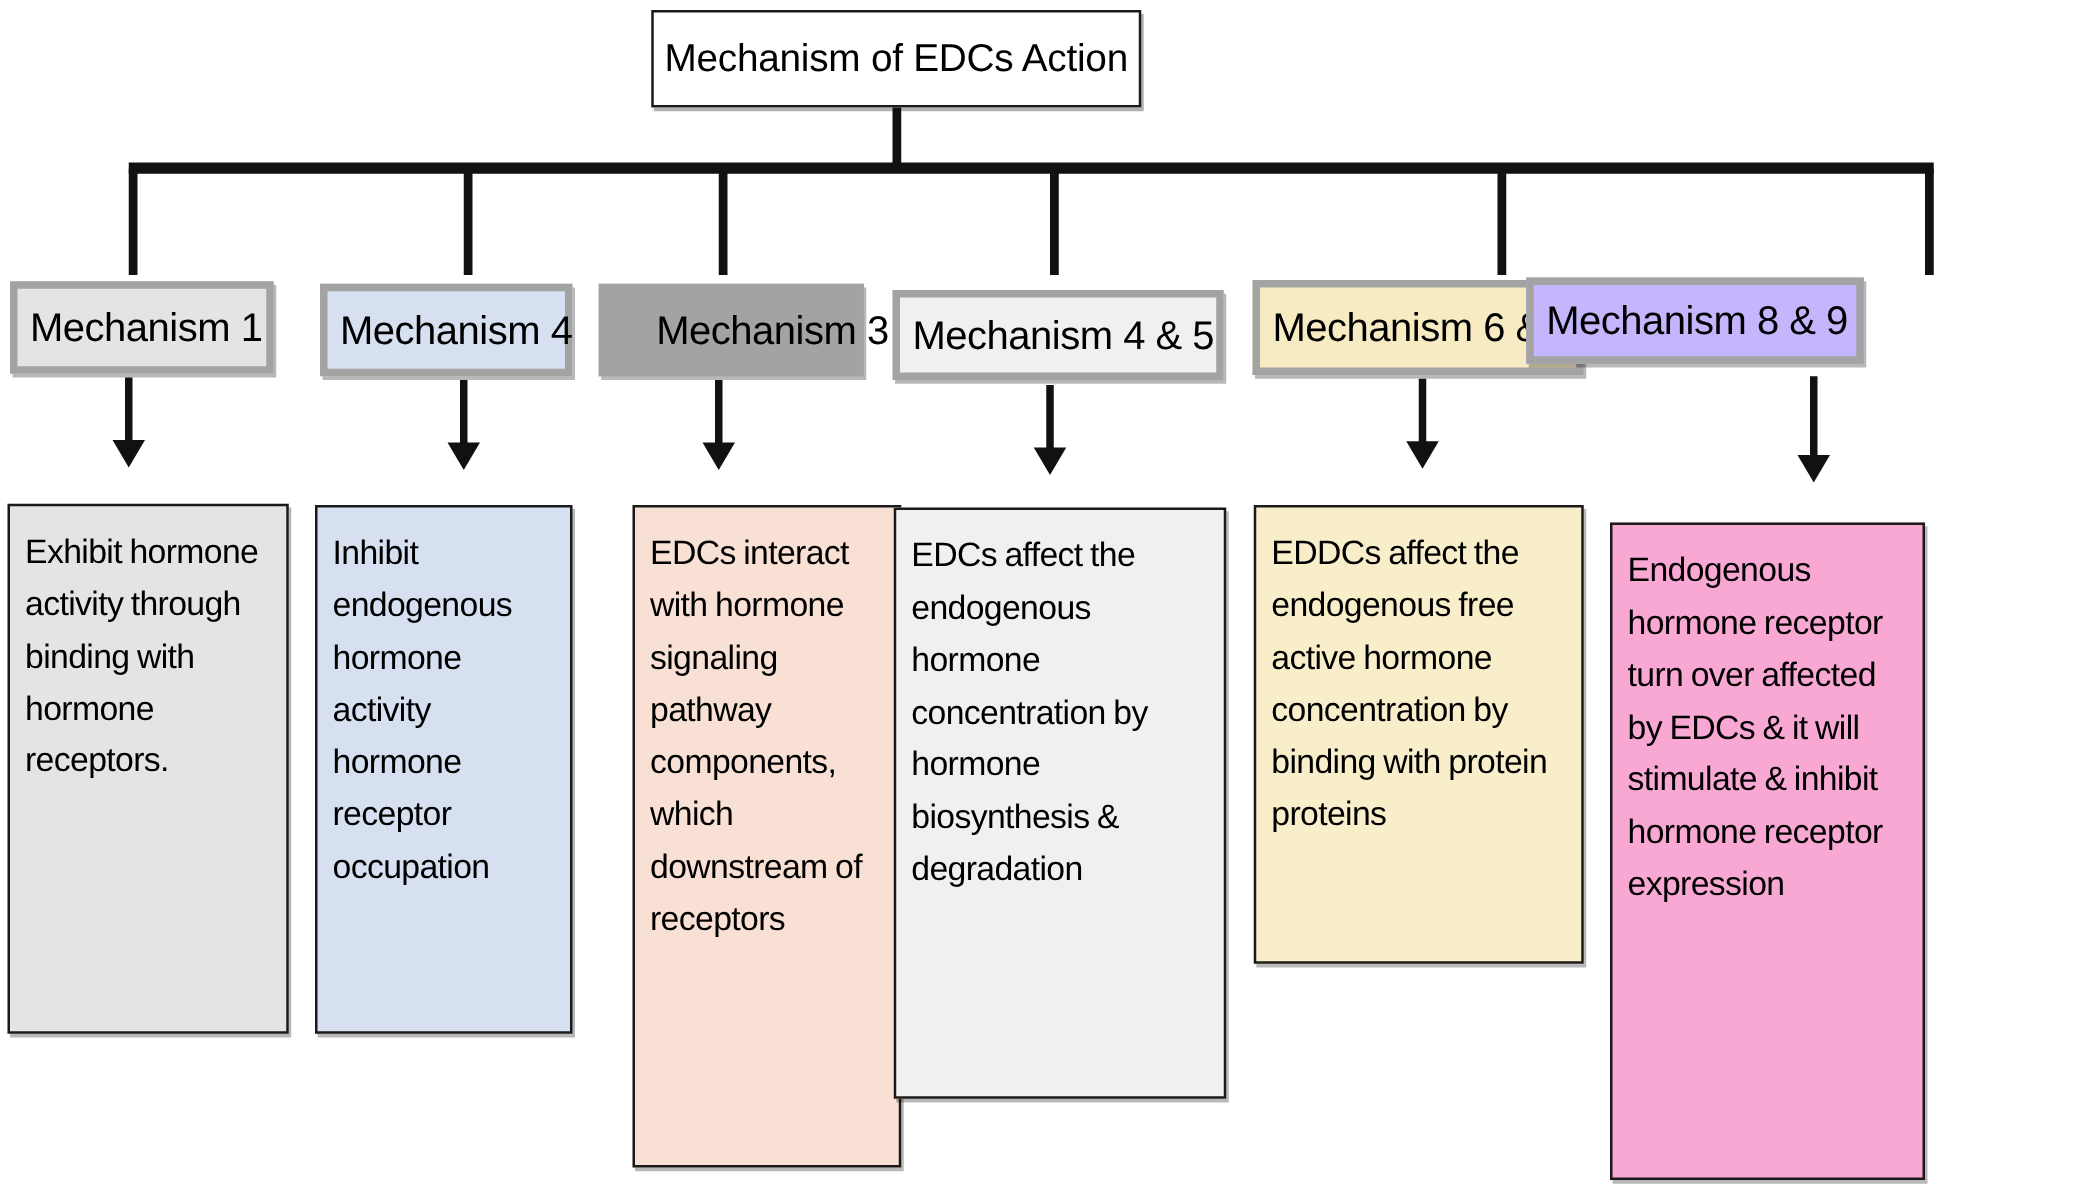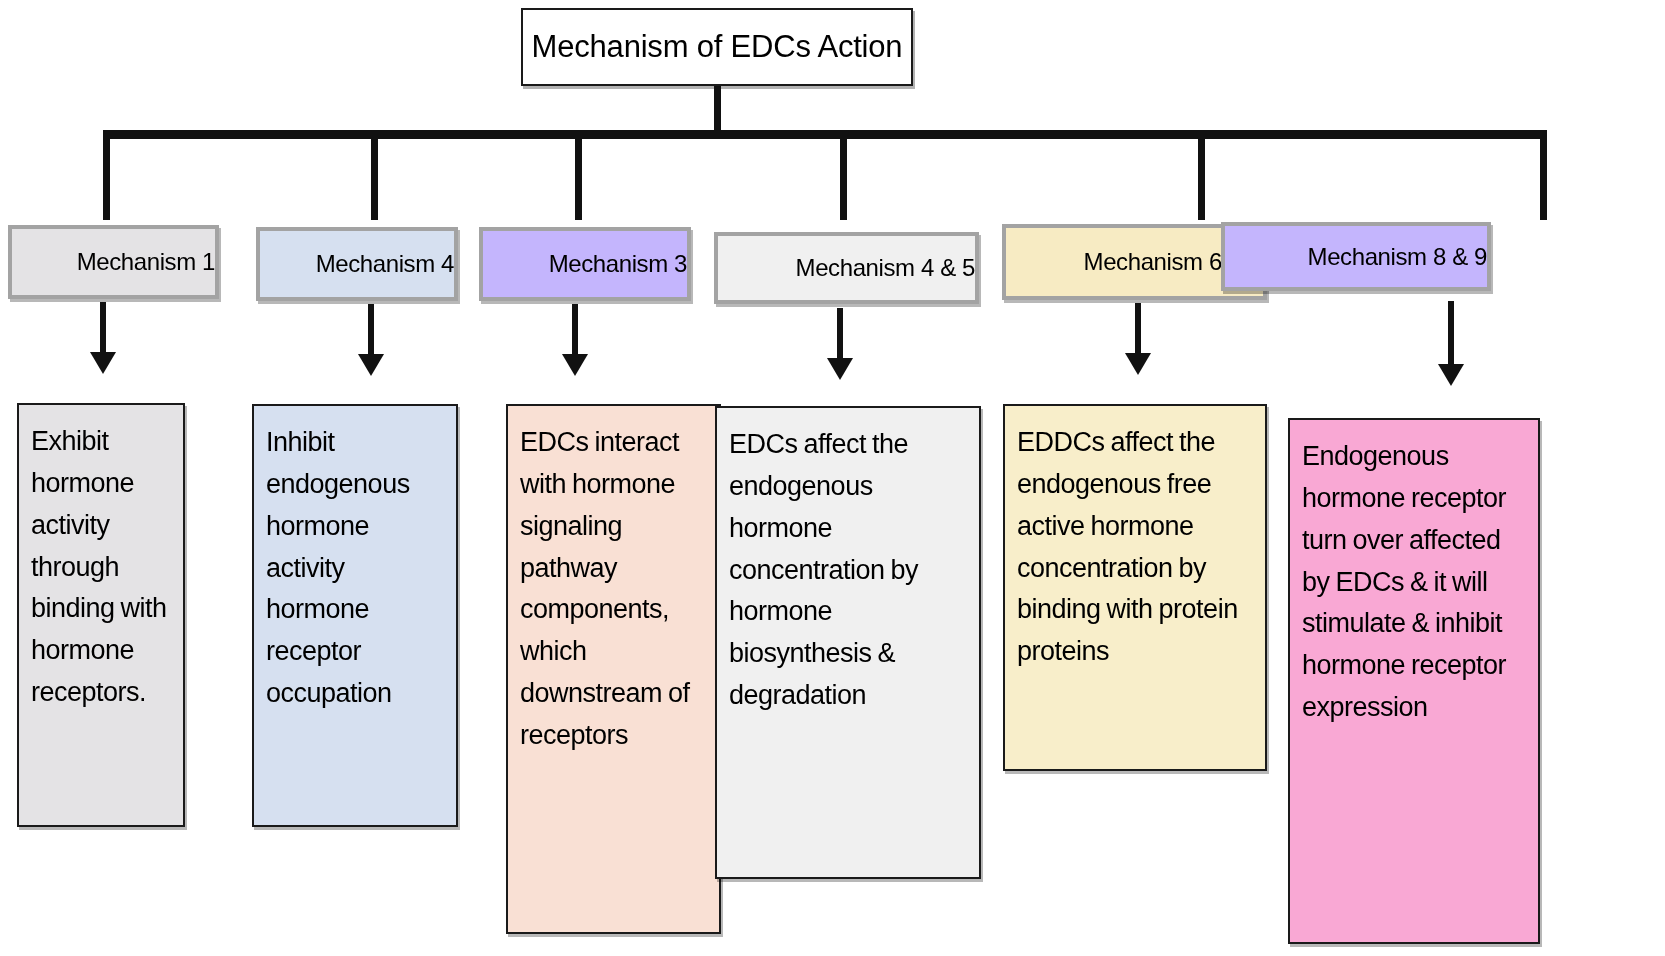--- a/index.html
+++ b/index.html
@@ -30,27 +30,27 @@
     justify-content: center;
     text-align: center;
     font-weight: normal;
     letter-spacing: -0.2px;
   }
 
   
   .mech-box {
     position: absolute;
     box-sizing: border-box;
-    border: 4px solid #a3a3a3;
+    border: 6px solid #a3a3a3;
     box-shadow: 2px 3px 0 rgba(0,0,0,0.28);
     display: flex;
     align-items: center;
-    justify-content: flex-end;
+    justify-content: flex-start;
     padding-left: 10px;
-    font-size: 24px;
+    font-size: 32px;
     letter-spacing: -0.4px;
     white-space: nowrap;
   }
 
   
   .detail-box {
     position: absolute;
     box-sizing: border-box;
     border: 2px solid #1a1a1a;
     box-shadow: 2px 3px 0 rgba(0,0,0,0.28);
@@ -110,21 +110,21 @@
   <div class="v-line" style="left:840px; top:135px; width:7px; height:85px;"></div>
   <div class="v-line" style="left:1198px; top:135px; width:7px; height:85px;"></div>
   <div class="v-line" style="left:1540px; top:135px; width:7px; height:85px;"></div>
 
   <div class="mech-box" style="left:8px; top:225px; width:211px; height:74px; background:#e4e3e5;">
     <span>Mechanism 1</span>
   </div>
   <div class="mech-box" style="left:256px; top:227px; width:202px; height:74px; background:#d6e0f0;">
     <span>Mechanism 4</span>
   </div>
-  <div class="mech-box" style="left:479px; top:227px; width:212px; height:74px; background:#c4b5fd;padding-left:40px;">
+  <div class="mech-box" style="left:479px; top:227px; width:212px; height:74px; background:#a3a3a3;padding-left:40px;">
     <span>Mechanism 3</span>
   </div>
   <div class="mech-box" style="left:714px; top:232px; width:265px; height:72px; background:#f0f0f0;">
     <span>Mechanism 4 &amp; 5</span>
   </div>
   <div class="mech-box" style="left:1002px; top:224px; width:265px; height:76px; background:#f7ebc3;">
     <span>Mechanism 6 &amp; 7</span>
   </div>
   <div class="mech-box" style="left:1221px; top:222px; width:270px; height:69px; background:#c4b5fd;">
     <span>Mechanism 8 &amp; 9</span>
@@ -148,21 +148,21 @@
   </div>
   <div class="arrow" style="left:1121px; top:303px; width:34px; height:72px;">
     <div class="shaft" style="height:54px;"></div>
       <div class="head"></div>
   </div>
   <div class="arrow" style="left:1434px; top:301px; width:34px; height:85px;">
     <div class="shaft" style="height:67px;"></div>
       <div class="head"></div>
   </div>
 
-  <div class="detail-box" style="left:17px; top:403px; width:168px; height:424px; background:#e4e3e5;">
+  <div class="detail-box" style="left:6px; top:403px; width:225px; height:424px; background:#e4e3e5;">
     <span>Exhibit hormone activity through binding with hormone receptors.</span>
   </div>
 
   <div class="detail-box" style="left:252px; top:404px; width:206px; height:423px; background:#d6e0f0;">
     <span>Inhibit endogenous hormone activity hormone receptor occupation</span>
   </div>
 
   <div class="detail-box" style="left:478px; top:404px; width:215px; height:530px; background:#f9e0d4;margin-left:28px;">
     <span>EDCs interact with hormone signaling pathway components, which downstream of receptors</span>
   </div>

